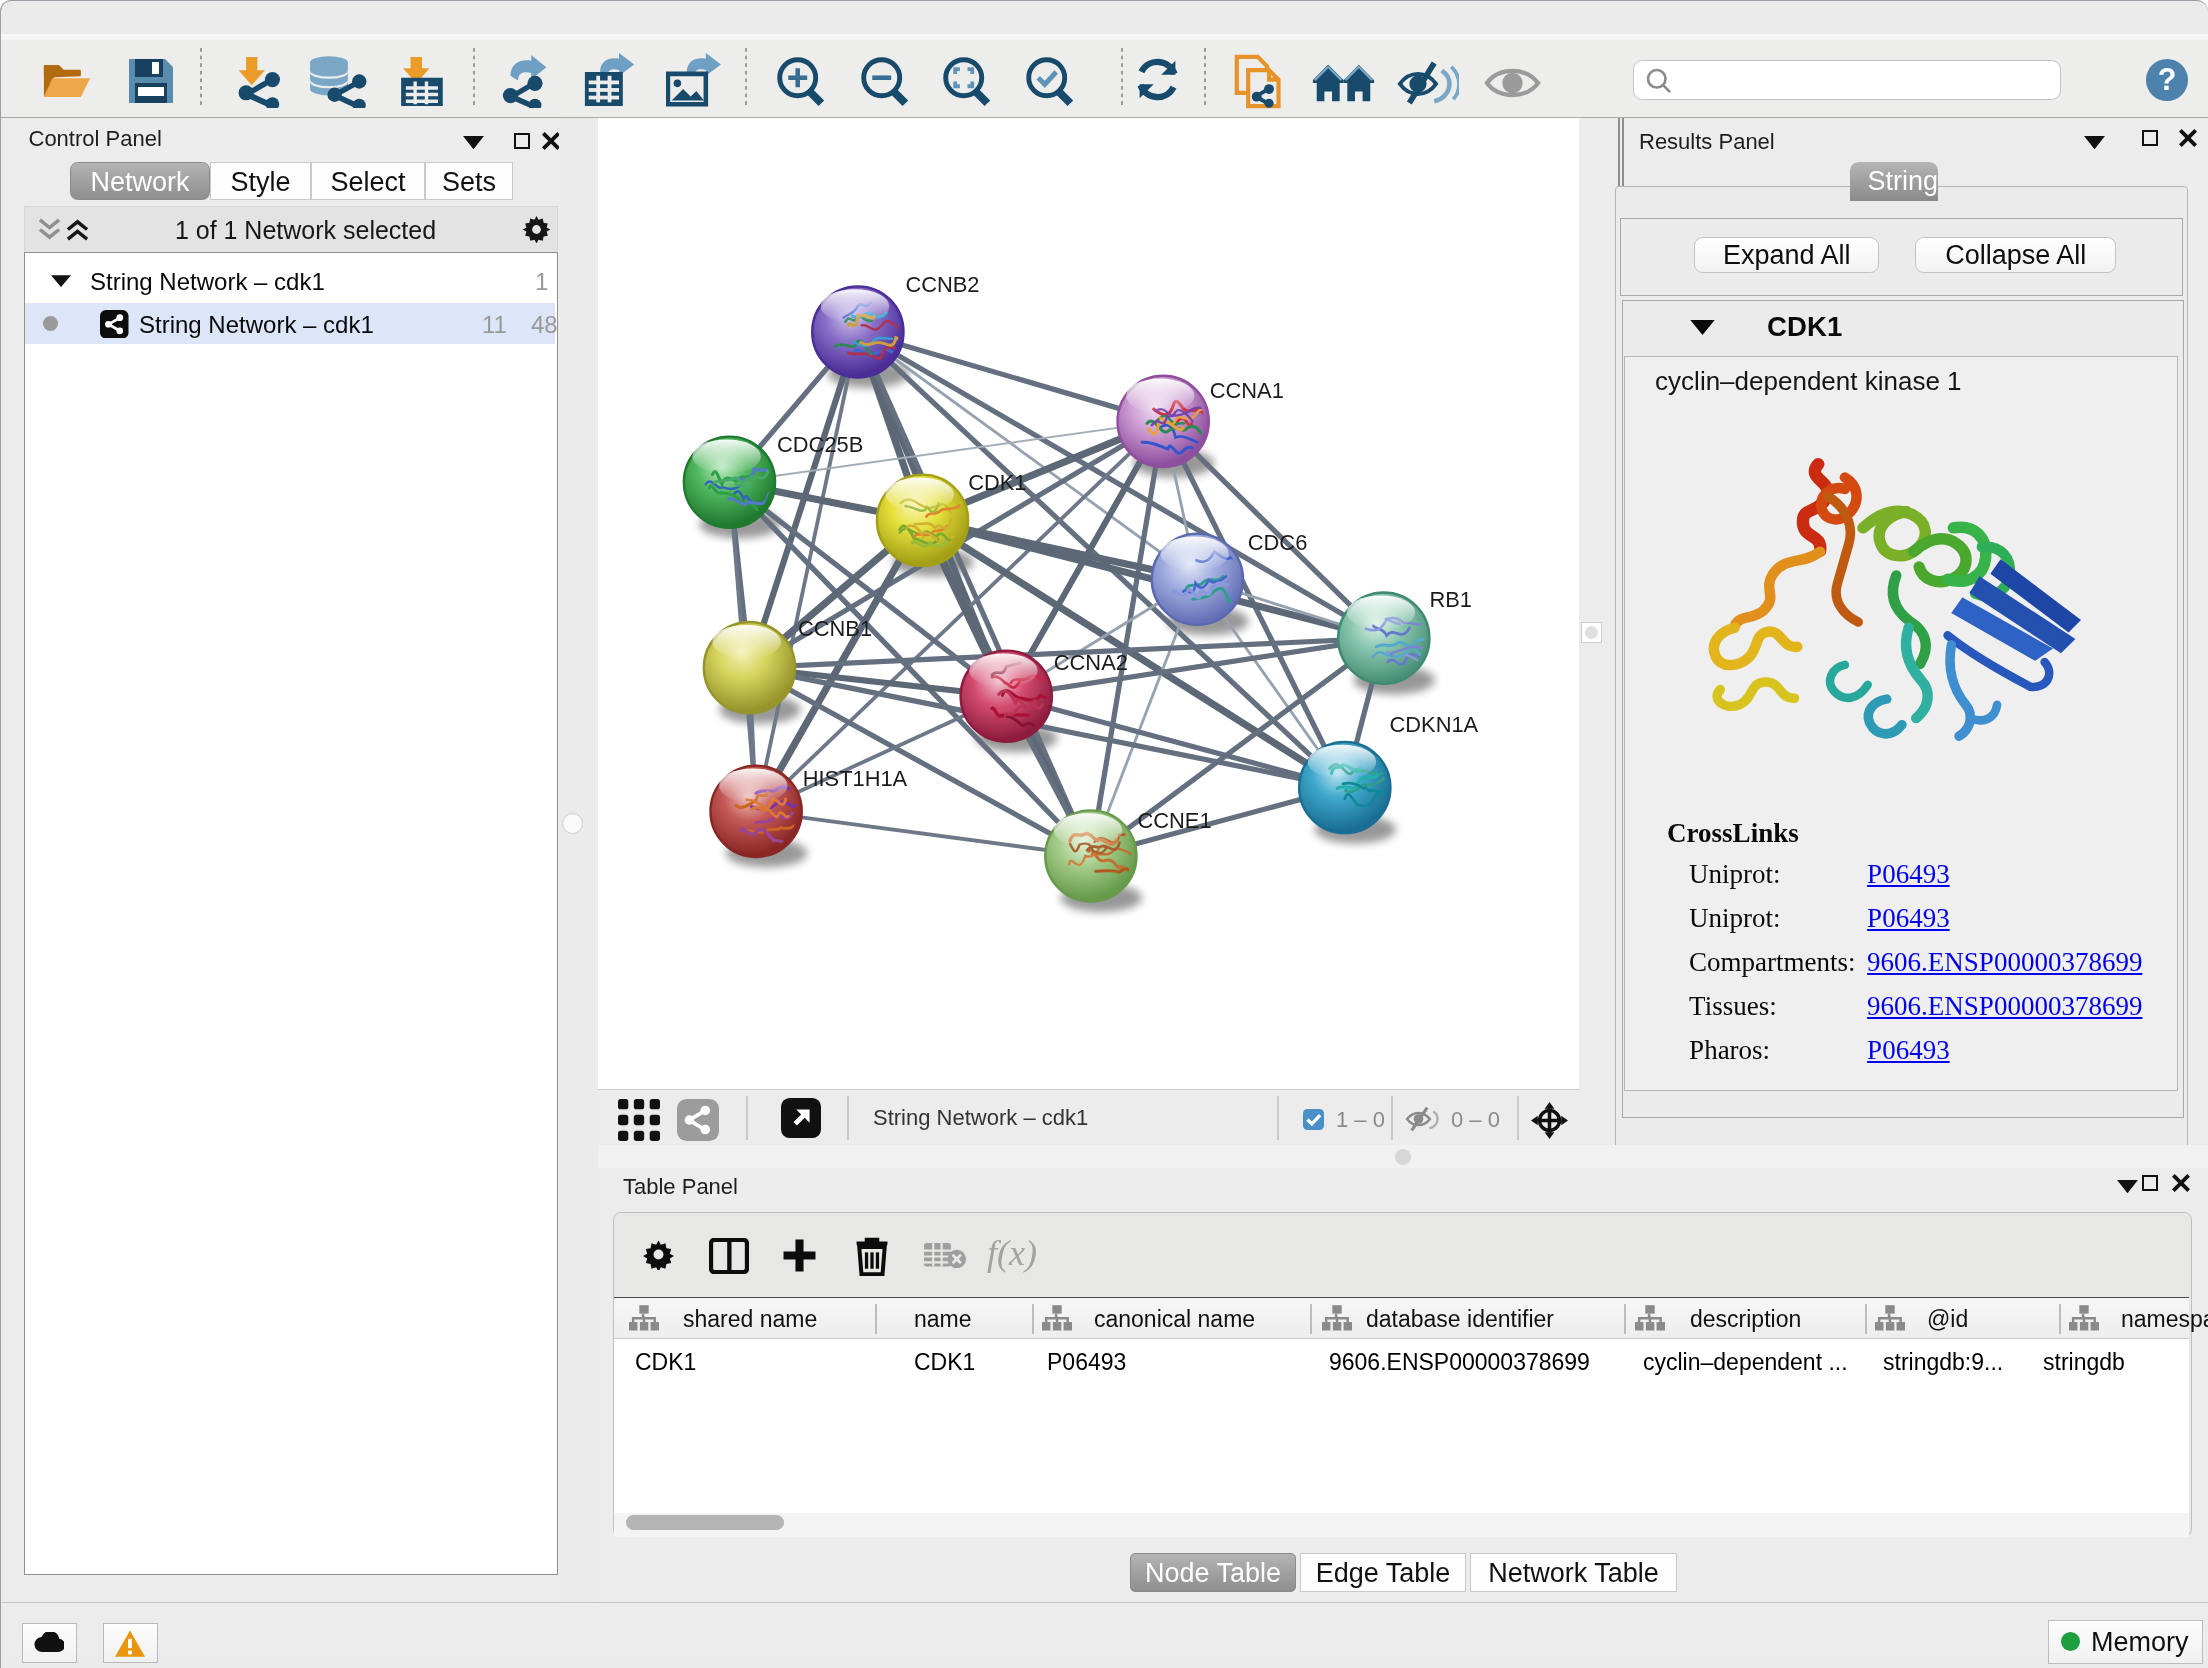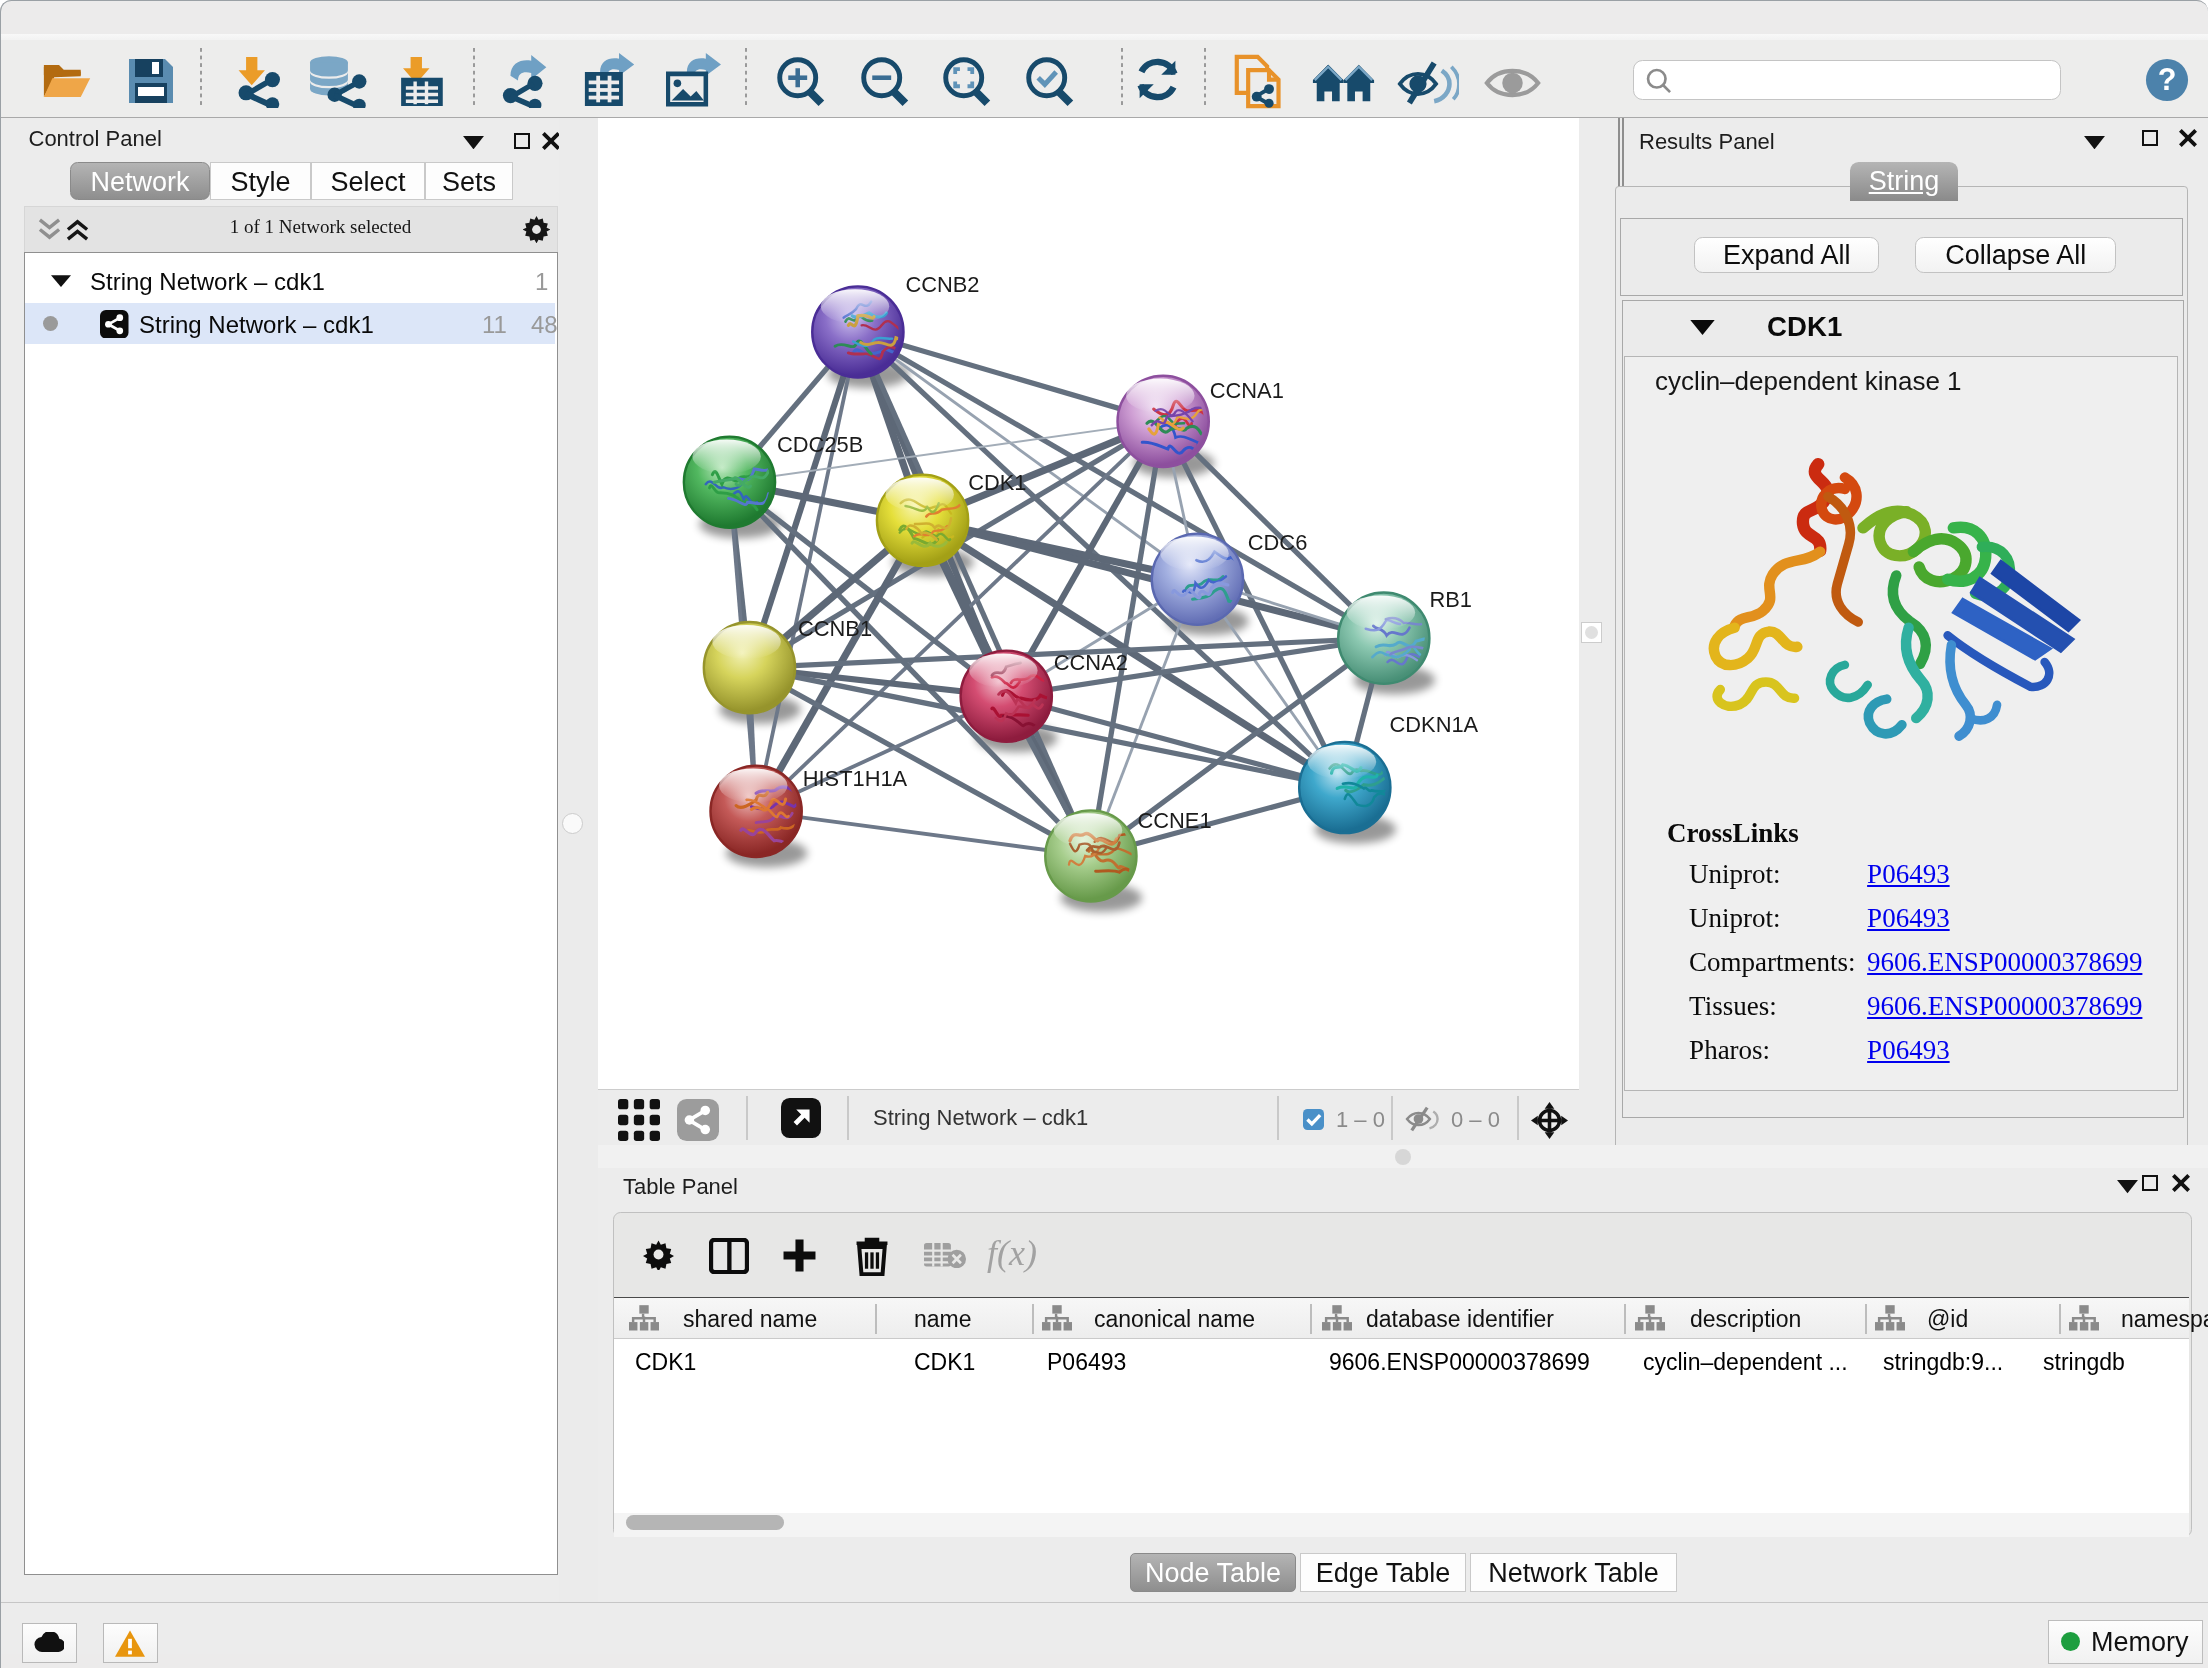--- a/index.html
+++ b/index.html
@@ -265,21 +265,21 @@
             <path d="M1.5 1 L6.5 5 11.5 1"></path>
             <path d="M1.5 6 L6.5 10 11.5 6"></path>
           </g>
         </svg>
       <svg style="position:absolute;left:40px;top:11.4px;" width="25" height="23" viewBox="0 0 13 12">
           <g fill="none" stroke="#161616" stroke-width="1.8">
             <path d="M1.5 11 L6.5 7 11.5 11"></path>
             <path d="M1.5 6 L6.5 2 11.5 6"></path>
           </g>
         </svg>
-      <div style="position:absolute;left:43px;top:8.6px;width:505px;text-align:center;font-size:19px;color:#161616;font-family:Liberation Serif, serif;">1 of 1 Network selected</div>
+      <div style="position:absolute;left:28px;top:8.6px;width:505px;text-align:center;font-size:25px;color:#161616;">1 of 1 Network selected</div>
       <svg style="position:absolute;left:498px;top:8.6px;" width="27" height="27" viewBox="0 0 16 16">
           <path d="M8 0 l1.2 2.2 2.5-.7 .5 2.5 2.5 .5 -.7 2.5 2.2 1 -2.2 1.2 .7 2.5 -2.5 .5 -.5 2.5 -2.5 -.7 -1.2 2.2 -1.2 -2.2 -2.5 .7 -.5 -2.5 -2.5 -.5 .7 -2.5 -2.2 -1.2 2.2 -1 -.7 -2.5 2.5 -.5 .5 -2.5 2.5 .7z" fill="#161616"></path>
           <circle cx="8" cy="8" r="2.6" fill="#e4e4e4"></circle>
         </svg>
     </div>
     <div id="netlistbox">
       <div style="position:absolute;left:0;top:9.5px;width:530px;height:40px;">
         <svg style="position:absolute;left:26px;top:12.4px;" width="20" height="12.4" viewBox="0 0 12 7">
             <path d="M0 0 h12 L6 7z" fill="#111"></path>
           </svg>
@@ -687,21 +687,21 @@
   </div>
   <div id="rpanel">
     <div style="position:absolute;left:15px;top:11.4px;font-size:22px;color:#1d1d1d;">Results Panel</div>
     <svg style="position:absolute;left:460px;top:18px;" width="21" height="13.3" viewBox="0 0 11 7">
         <path d="M0 0 h11 L5.5 7z" fill="#111"></path>
       </svg>
     <div style="position:absolute;left:518px;top:12.4px;width:16px;height:16px;border:2.9px solid #111;box-sizing:border-box;"></div>
     <svg style="position:absolute;left:555px;top:11.4px;" width="18" height="18" viewBox="0 0 10 10">
         <path d="M1.5 0 L5 3.5 8.5 0 10 1.5 6.5 5 10 8.5 8.5 10 5 6.5 1.5 10 0 8.5 3.5 5 0 1.5z" fill="#111"></path>
       </svg>
-    <div style="position:absolute;left:226px;top:44px;width:108px;height:39px;background:linear-gradient(#b5b5b5,#8a8a8a);border-radius:8.6px 8.6px 0 0;color:#fff;text-align:center;font-size:27px;line-height:39px;z-index:5;text-decoration:underline;">String</div>
+    <div style="position:absolute;left:226px;top:44px;width:88px;height:39px;background:linear-gradient(#b5b5b5,#8a8a8a);border-radius:8.6px 8.6px 0 0;color:#fff;text-align:right;font-size:27px;line-height:39px;z-index:5;">String</div>
     <div style="position:absolute;left:-9.5px;top:68px;width:573px;height:963px;background:#ebebeb;border:1.9px solid #b5b5b5;border-radius:3.8px;box-sizing:border-box;"></div>
     <div style="position:absolute;left:-3.8px;top:100px;width:563px;height:78px;background:#ebebeb;border:1.9px solid #a8a8a8;box-sizing:border-box;">
       <div class="btn" style="position:absolute;left:73px;top:18px;width:185px;height:36px;line-height:34px;">Expand All</div>
       <div class="btn" style="position:absolute;left:294px;top:18px;width:201px;height:36px;line-height:34px;">Collapse All</div>
     </div>
     <div style="position:absolute;left:-1.9px;top:182px;width:562px;height:818px;background:#ebebeb;border:1.9px solid #a8a8a8;box-sizing:border-box;">
       <svg style="position:absolute;left:67px;top:19px;" width="25" height="15" viewBox="0 0 13 8">
           <path d="M0 0 h13 L6.5 8z" fill="#0a0a0a"></path>
         </svg>
       <div style="position:absolute;left:144px;top:9.5px;font-size:27.6px;font-weight:bold;color:#0a0a0a;">CDK1</div>

